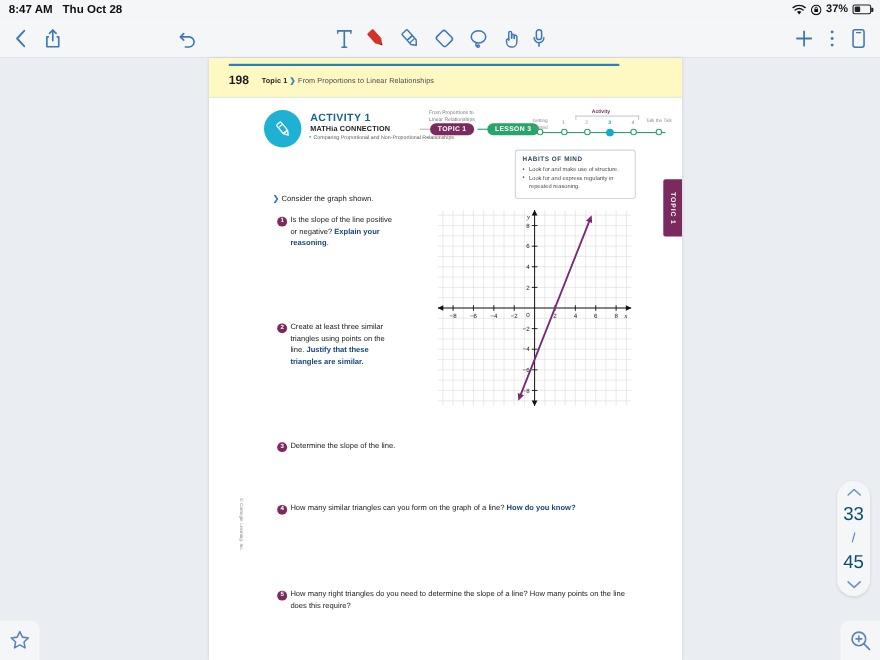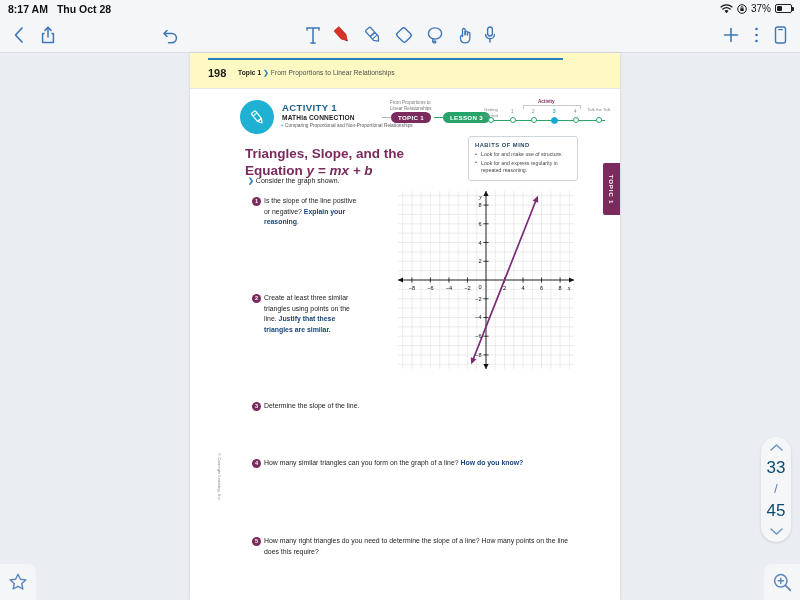--- a/index.html
+++ b/index.html
@@ -13,21 +13,21 @@
 
   
   .statusbar {
     position:absolute; top:0; left:0; width:800px; height:17px;
     display:flex; align-items:center; padding:0 8px;
     font-size:10.5px; font-weight:bold; color:#111; background:#f4f6f8;
   }
   .sb-time { margin-right:9px; }
   .sb-date { font-weight:bold; }
   .sb-right { margin-left:auto; display:flex; align-items:center; gap:4px; }
-  .sb-pct { font-size:10px; font-weight:normal; }
+  .sb-pct { font-size:10px; font-weight:bold; }
   .batt {
     width:17px; height:8.5px; border:1.1px solid #222; border-radius:2px;
     position:relative;
   }
   .batt::after{
     content:""; position:absolute; right:-2.6px; top:2px; width:1.6px; height:4px;
     background:#222; border-radius:0 1px 1px 0;
   }
   .batt i { position:absolute; left:1px; top:1px; bottom:1px; width:35%; background:#222; border-radius:1px; display:block; }
 
@@ -171,21 +171,21 @@
   .corner-br { right:0; bottom:0; border-radius:8px 0 0 0; }
 
   svg { display:block; }
 </style>
 </head>
 <body>
 
 <div id="app">
 
   <div class="statusbar">
-    <span class="sb-time">8:17 AM</span>
+    <span class="sb-time">8:47 AM</span>
     <span class="sb-date">Thu Oct 28</span>
     <span class="sb-right">
       <span>
         <svg width="13" height="10" viewBox="0 0 13 10">
             <path d="M6.5 9.2 4.5 6.7a3.3 3.3 0 0 1 4 0z" fill="#111"></path>
             <path d="M2.9 5.1a5.8 5.8 0 0 1 7.2 0" stroke="#111" stroke-width="1.3" fill="none" stroke-linecap="round"></path>
             <path d="M1 2.9a8.6 8.6 0 0 1 11 0" stroke="#111" stroke-width="1.3" fill="none" stroke-linecap="round"></path>
           </svg>
       </span>
       <span>
@@ -352,24 +352,20 @@
         <div class="prog-num" style="left:49px;">2</div>
         <div class="prog-dot" style="left:48px;"></div>
         <div class="prog-num on" style="left:70px;">3</div>
         <div class="prog-dot on" style="left:68px;"></div>
         <div class="prog-num" style="left:91px;">4</div>
         <div class="prog-dot" style="left:90px;"></div>
         <div class="prog-dot" style="left:113px;"></div>
       </div>
     </div>
 
-    <div class="les-title">
-      <span>Triangles, Slope, and the</span><br>
-      <span>Equation </span><span class="ital">y = mx + b</span>
-    </div>
     <div class="consider">
       <span class="ar">❯</span>
       <span>Consider the graph shown.</span>
     </div>
 
     <div class="hom">
       <div class="hom-t">HABITS OF MIND</div>
       <div class="hom-li">Look for and make use of structure.</div>
       <div class="hom-li">Look for and express regularity in repeated reasoning.</div>
     </div>

